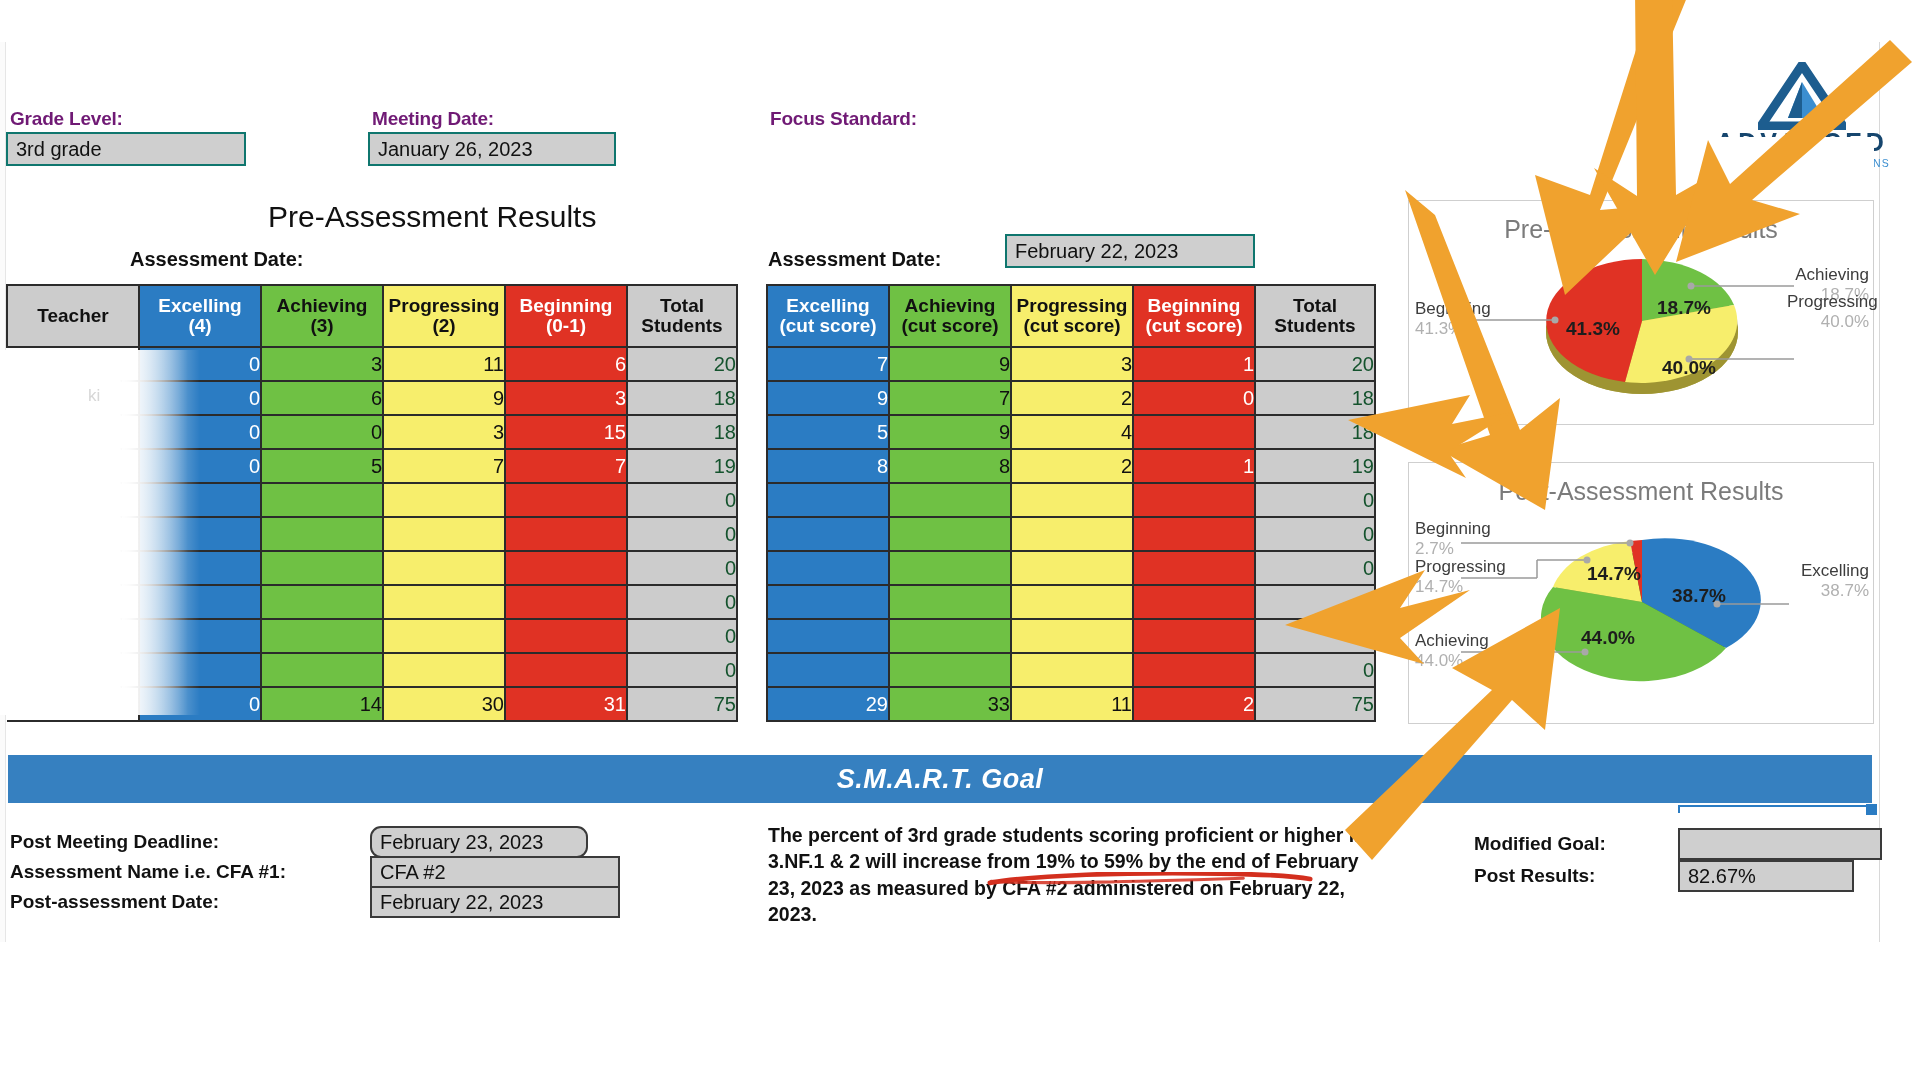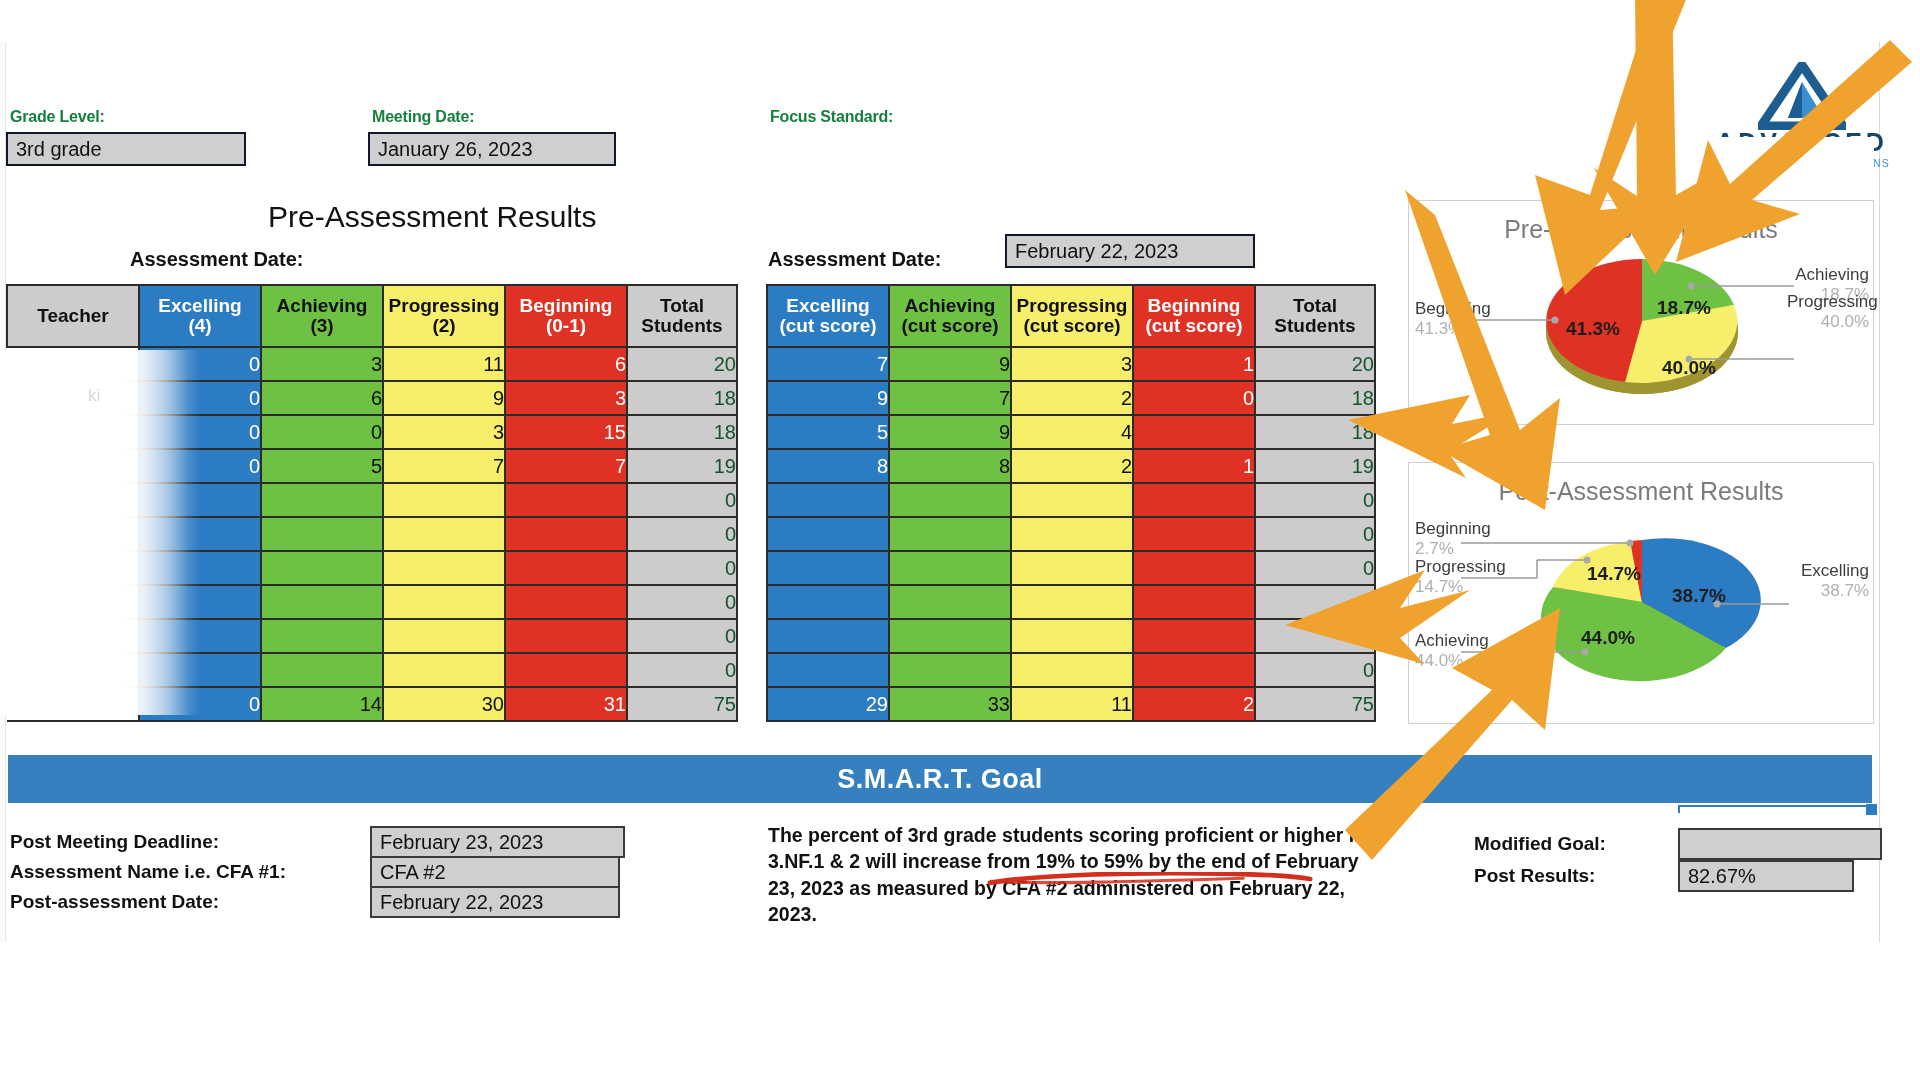--- a/index.html
+++ b/index.html
@@ -13,23 +13,23 @@
 
   
   .sheet {
     position: absolute; left: 0; top: 42px; width: 1880px; height: 900px;
     background: #fff;
     border-right: 1px solid #d8d8d8;
   }
   .sheet-left-edge { position:absolute; left:0; top:42px; width:6px; height:900px; background:#fbfbfb; border-right:1px solid #e6e6e6;}
 
   
-  .field-label { font-weight: bold; font-size: 16px; color:#15803d; letter-spacing:-0.2px; }
+  .field-label { font-weight: bold; font-size: 19px; color:#701a75; letter-spacing:-0.2px; }
   .field-box {
-    background:#cfcfcf; border:2px solid #0f172a;
+    background:#cfcfcf; border:2px solid #0f766e;
     font-size:20px; color:#111; padding:3px 8px; display:flex; align-items:center;
     height:34px;
   }
   .hdr-grade-label { position:absolute; left:10px; top:108px; }
   .hdr-grade-box   { position:absolute; left:6px; top:132px; width:240px; }
   .hdr-meet-label  { position:absolute; left:372px; top:108px; }
   .hdr-meet-box    { position:absolute; left:368px; top:132px; width:248px; }
   .hdr-focus-label { position:absolute; left:770px; top:108px; }
   .hdr-focus-box   { position:absolute; left:766px; top:132px; width:250px; }
   .link-std { color:#1155cc; text-decoration:underline; }
@@ -94,21 +94,21 @@
     position:absolute; width:100%; text-align:center; top:14px;
     font-size:25px; color:#7b7b7b; font-weight:normal;
   }
   .cb-label { position:absolute; font-size:17px; color:#3d3d3d; line-height:1.15; }
   .cb-label .pct { color:#b0b0b0; display:block; }
   .slice-pct { position:absolute; font-size:19px; font-weight:bold; color:#1d1d1d; }
 
   
   .smart-bar {
     position:absolute; left:8px; top:755px; width:1864px; height:48px;
-    background:#3680c0; color:#ffffff; font-size:27px; font-weight:bold; 
+    background:#3680c0; color:#ffffff; font-size:27px; font-weight:bold; font-style:italic;
     display:flex; align-items:center; justify-content:center; letter-spacing:0.5px;
   }
 
   
   .bot-row { position:absolute; display:flex; align-items:center; }
   .bot-label { font-weight:bold; font-size:19px; color:#111; }
   .bot-box {
     background:#cfcfcf; border:2px solid #3a3a3a; font-size:20px; color:#111;
     padding:2px 8px; height:32px; display:flex; align-items:center;
   }
@@ -485,21 +485,21 @@
     <div class="cb-label" style="left:6px; top:56px; width:86px;">
       <span class="underline-top">Beginning</span>
       <span class="pct">2.7%</span>
     </div>
   </div>
 
   <div class="smart-bar">S.M.A.R.T. Goal</div>
 
   <div class="bot-row" style="left:10px; top:826px; width:620px;">
     <div class="bot-label" style="width:360px;">Post Meeting Deadline:</div>
-    <div class="bot-box" style="width:255px;">February 23, 2023</div>
+    <div class="bot-box" style="width:218px;border-radius:11px;">February 23, 2023</div>
   </div>
   <div class="bot-row" style="left:10px; top:856px; width:620px;">
     <div class="bot-label" style="width:360px;">Assessment Name i.e. CFA #1:</div>
     <div class="bot-box" style="width:250px;">CFA #2</div>
   </div>
   <div class="bot-row" style="left:10px; top:886px; width:620px;">
     <div class="bot-label" style="width:360px;">Post-assessment Date:</div>
     <div class="bot-box" style="width:250px;">February 22, 2023</div>
   </div>
 

